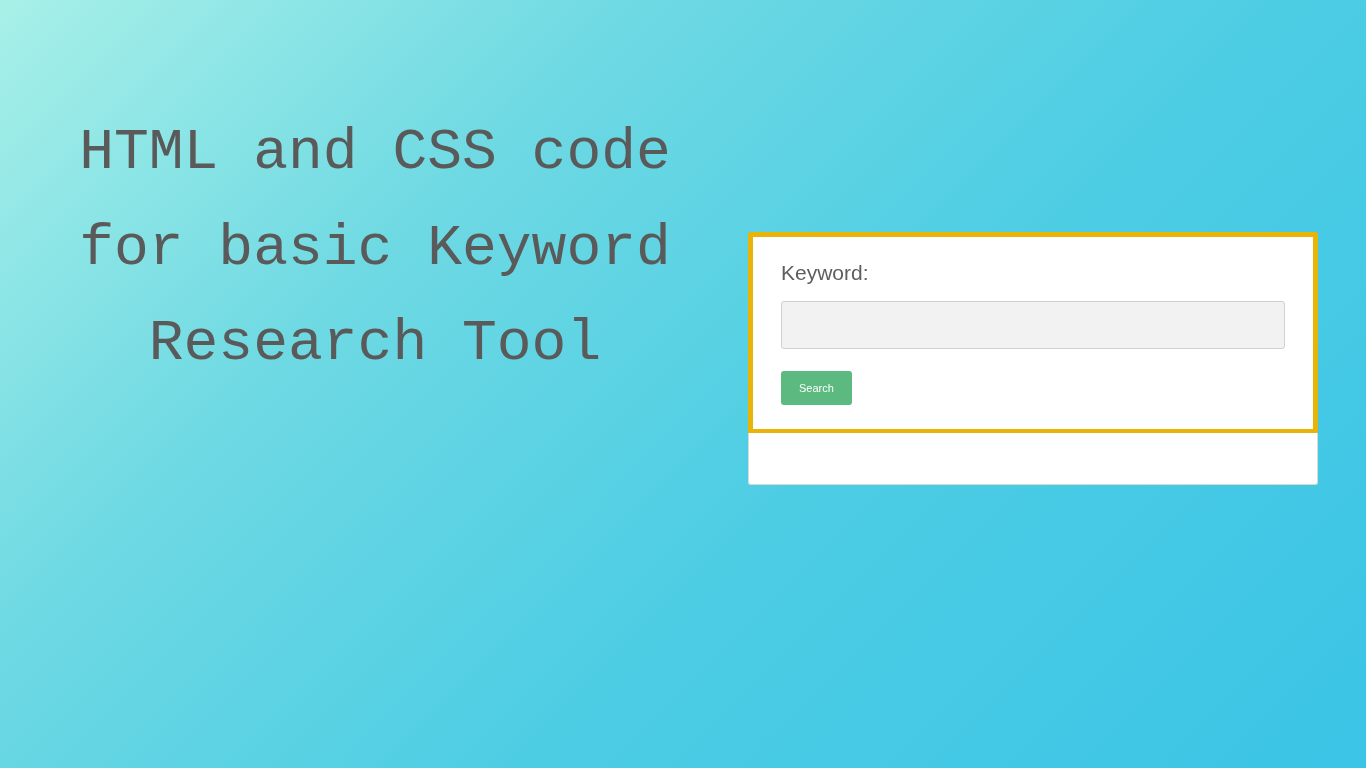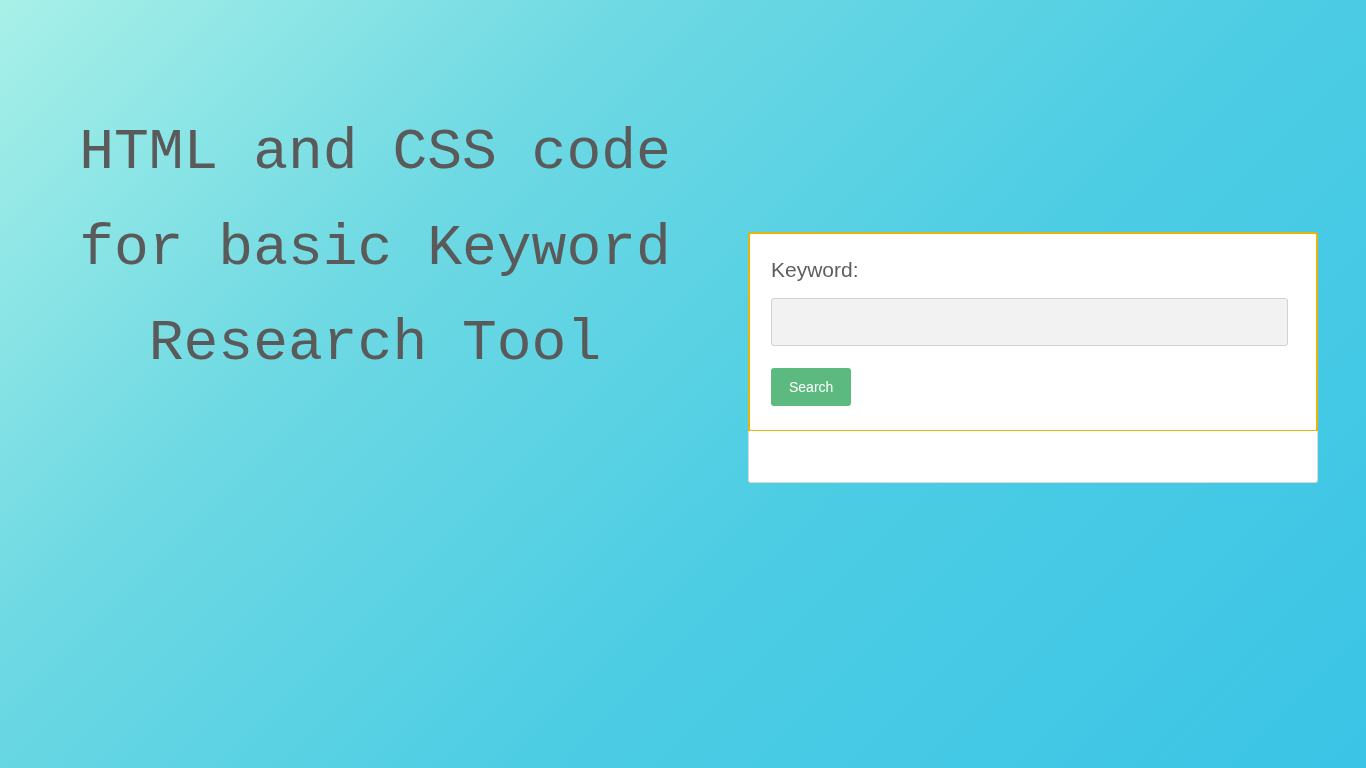--- a/index.html
+++ b/index.html
@@ -28,23 +28,23 @@
       font-family: Liberation Mono, monospace;
     }
     .card-container {
       position: absolute;
       right: 48px;
       top: 232px;
       width: 570px;
     }
     .card-top {
       background: #ffffff;
-      border: 2px solid #eab308;
+      border: 5px solid #eab308;
       border-radius: 3px;
-      padding: 24px 28px 24px 21px;
+      padding: 24px 28px 24px 28px;
     }
     .card-bottom {
       background: #ffffff;
       border: 1px solid #d9d9d9;
       border-top: none;
       border-radius: 0 0 3px 3px;
       height: 52px;
       margin-top: -1px;
     }
     .label {
@@ -63,21 +63,21 @@
       font-size: 16px;
       padding: 0 12px;
       margin-bottom: 22px;
     }
     .search-btn {
       background: #5cb97f;
       color: #ffffff;
       border: none;
       border-radius: 3px;
       padding: 11px 18px;
-      font-size: 14px;
+      font-size: 11px;
       font-family: 'Segoe UI', Tahoma, Arial, sans-serif;
       cursor: pointer;
     }
   </style>
 </head>
 <body>
 
 <div class="heading">HTML and CSS code for basic Keyword Research Tool</div>
 
 <div class="card-container">

